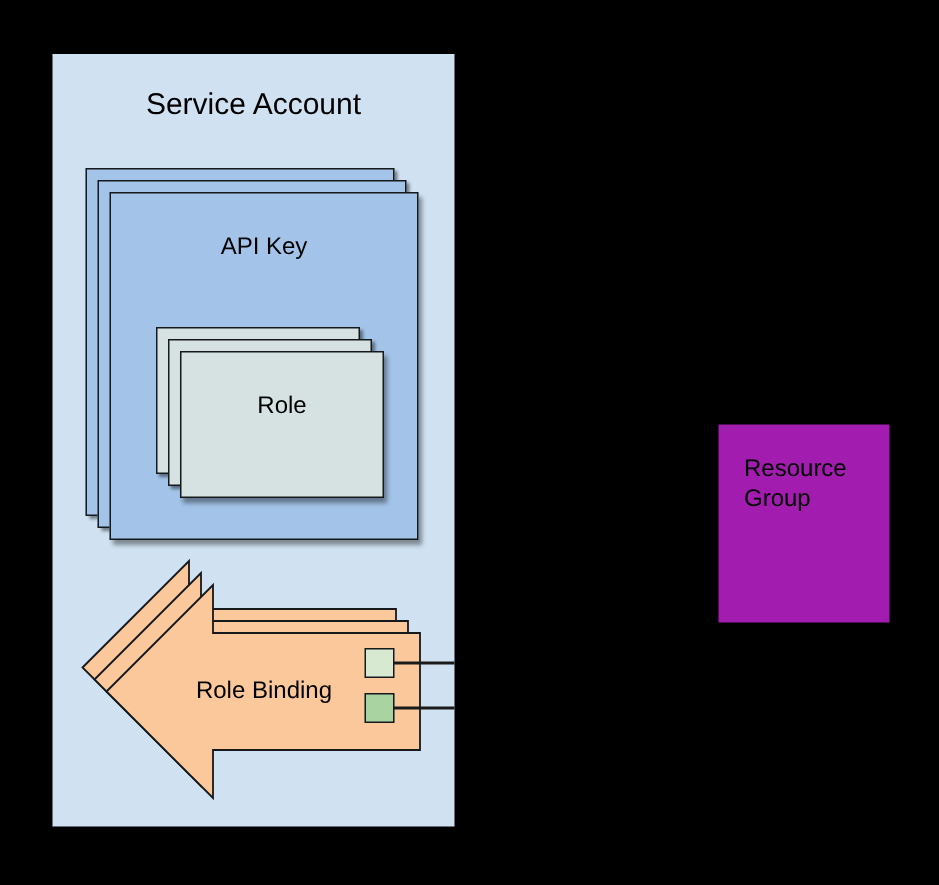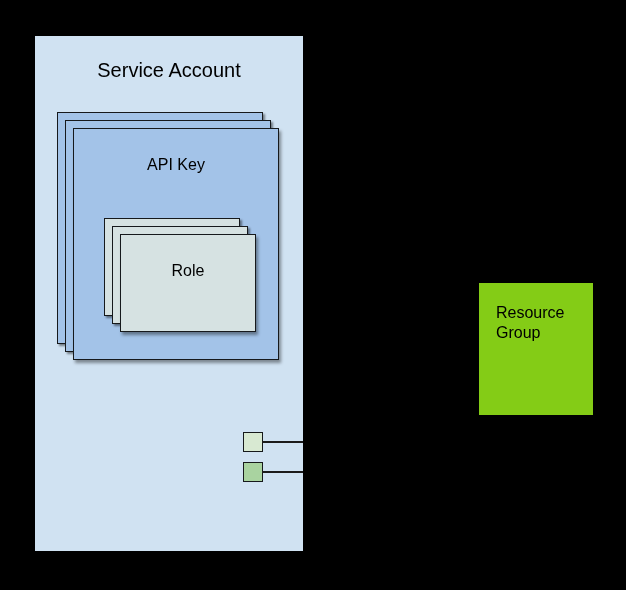--- a/index.html
+++ b/index.html
@@ -161,21 +161,21 @@
     background: #d8e9d2;
     border: none;
   }
   #role-box .box-label { margin-top: 20px; }
 
   #resource-group-box {
     left: 479px;
     top: 283px;
     width: 114px;
     height: 132px;
-    background: #84cc16;
+    background: #a21caf;
     border: none;
   }
   #resource-group-box .box-label {
     margin-top: 20px;
     text-align: left;
     width: 100%;
     padding-left: 17px;
     box-sizing: border-box;
   }
 </style>
@@ -197,20 +197,36 @@
   </div>
 
   <div class="stack" id="token-stack">
     <div class="stack-layer token-face" id="token-l1"></div>
     <div class="stack-layer token-face" id="token-l2"></div>
     <div class="stack-top token-face" id="token-l3">
       <div class="box-label" id="token-label">Role</div>
     </div>
   </div>
 
+  <div id="role-binding-stack">
+
+    <svg class="arrow-layer" id="role-binding-l1" viewBox="0 0 232 168" width="232" height="168">
+      <path class="arrow-path" d="M 3 81 L 74 10 L 74 42 L 212 42 L 212 120 L 74 120 L 74 152 Z"></path>
+    </svg>
+
+    <svg class="arrow-layer" id="role-binding-l2" viewBox="0 0 232 168" width="232" height="168">
+      <path class="arrow-path" d="M 11 89 L 82 18 L 82 50 L 220 50 L 220 128 L 82 128 L 82 160 Z"></path>
+    </svg>
+
+    <svg class="arrow-layer" id="role-binding-l3" viewBox="0 0 232 168" width="232" height="168">
+      <path class="arrow-path" d="M 19 97 L 90 26 L 90 58 L 228 58 L 228 136 L 90 136 L 90 168 Z"></path>
+    </svg>
+
+    <div id="role-binding-label">Role Binding</div>
+  </div>
 
   <div class="conn-square" id="conn-square-role"></div>
   <div class="conn-square" id="conn-square-resource-group"></div>
 
   <div class="conn-line" id="conn-line-role"></div>
   <div class="conn-line" id="conn-line-resource-group"></div>
 
 
   <div class="box" id="resource-group-box">
     <div class="box-label">Resource

